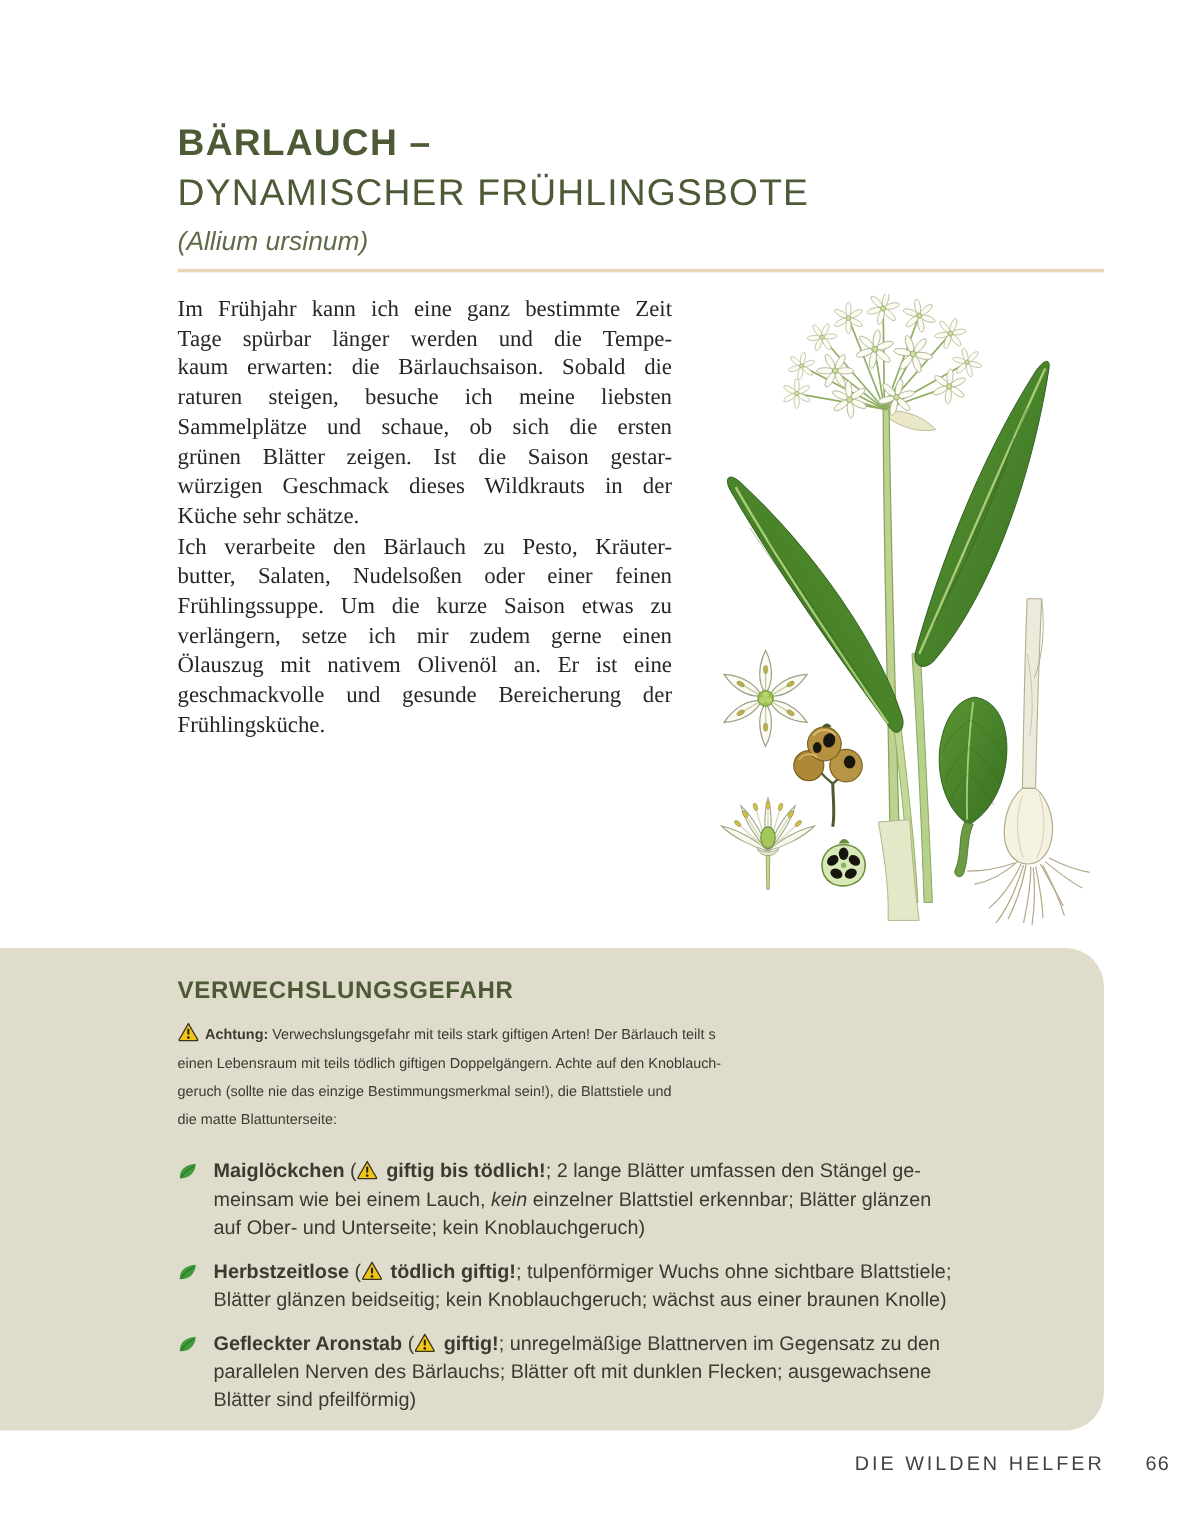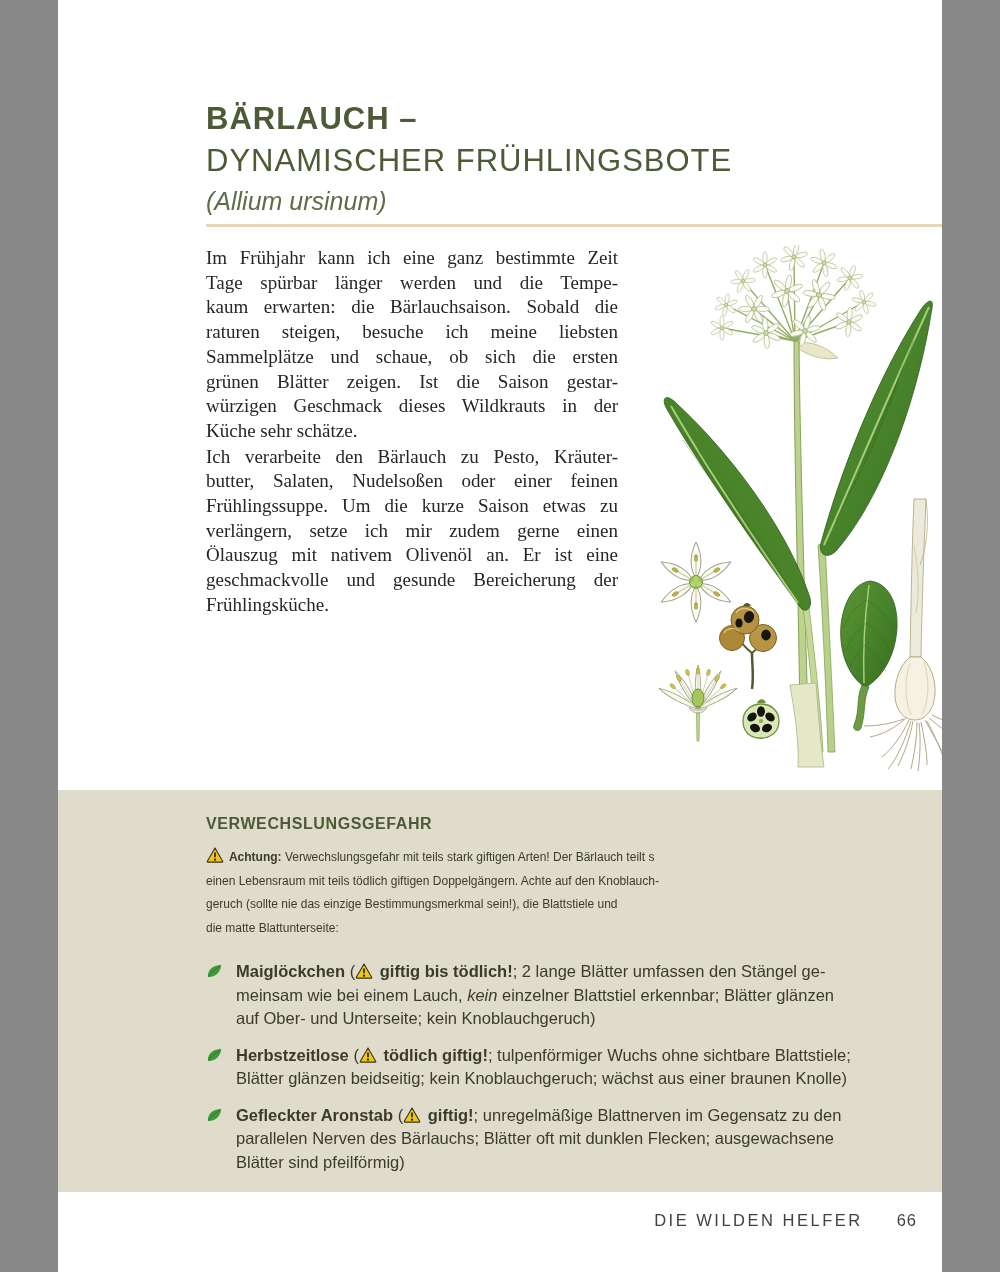--- a/index.html
+++ b/index.html
@@ -4,48 +4,48 @@
 <style>
   :root{
     --c-title-green:#4d5a36; --c-subtitle-green:#5f6b49; --c-rule-tan:#e9d8b8;
     --c-body-text:#262626; --c-box-bg:#dfdccc; --c-box-text:#3b3a2f;
     --c-heading-green:#4d5a36; --c-leaf-green:#3f9a3c; --c-warning-yellow:#f3c516;
     --c-warning-border:#3a3523; --c-footer-text:#414141; --c-page-bg:#ffffff;
   }
   *{margin:0;padding:0;box-sizing:border-box;}
   html,body{background:#888;}
   .page{
-    position:relative; width:884px; height:1272px; background:var(--c-page-bg);
+    position:relative; width:1000px; height:1272px; background:var(--c-page-bg);
     margin:0 auto; overflow:hidden;
     font-family:"Liberation Sans","DejaVu Sans",sans-serif;
   }
   
   .header{position:absolute; left:148px; top:98px; width:772px;}
   .title-bold{font-size:31px; line-height:42px; font-weight:700; letter-spacing:1px; color:var(--c-title-green);}
   .title-light{font-size:31px; line-height:42px; font-weight:400; letter-spacing:1px; color:var(--c-title-green);}
-  .subtitle{font-size:25px; line-height:38px; font-style:italic; font-weight:400; color:var(--c-subtitle-green);}
+  .subtitle{font-size:22px; line-height:38px; font-style:italic; font-weight:400; color:var(--c-subtitle-green);}
   .rule{height:3px; background:var(--c-rule-tan); margin-top:4px; width:772px;}
   
   .intro{
     position:absolute; left:148px; top:246px; width:412px;
     font-family:"Liberation Serif","DejaVu Serif",serif;
     font-size:19px; line-height:24.7px; color:var(--c-body-text);
   }
   .intro .para{margin-bottom:1px;}
   .jline{text-align:justify; text-align-last:justify;}
   .lline{text-align:left;}
   
   .illus-wrap{position:absolute; left:590px; top:245px; width:330px; height:530px;}
   
   .warnbox{
     position:absolute; left:0; top:790px; width:920px; height:402px;
     background:var(--c-box-bg); border-radius:0 32px 32px 0;
     padding:25px 12px 0 148px;
   }
-  .warnbox-heading{font-size:16px; font-weight:700; letter-spacing:.6px; color:var(--c-heading-green);}
+  .warnbox-heading{font-size:20px; font-weight:700; letter-spacing:.6px; color:var(--c-heading-green);}
   .warnbox-intro{margin-top:13px; font-size:12px; line-height:23.5px; color:var(--c-box-text);}
   .bullets{margin-top:20px;}
   .bullet{display:flex; gap:13px; margin-bottom:13px; font-size:16.5px; line-height:23.5px; color:var(--c-box-text);}
   .blt-icon{flex:0 0 auto; margin-top:3px;}
   .bullet-text{width:733px;}
   .b{font-weight:700;}
   .it{font-style:italic;}
   .warn-icon{vertical-align:-3px; margin-right:2px;}
   
   .footer{

